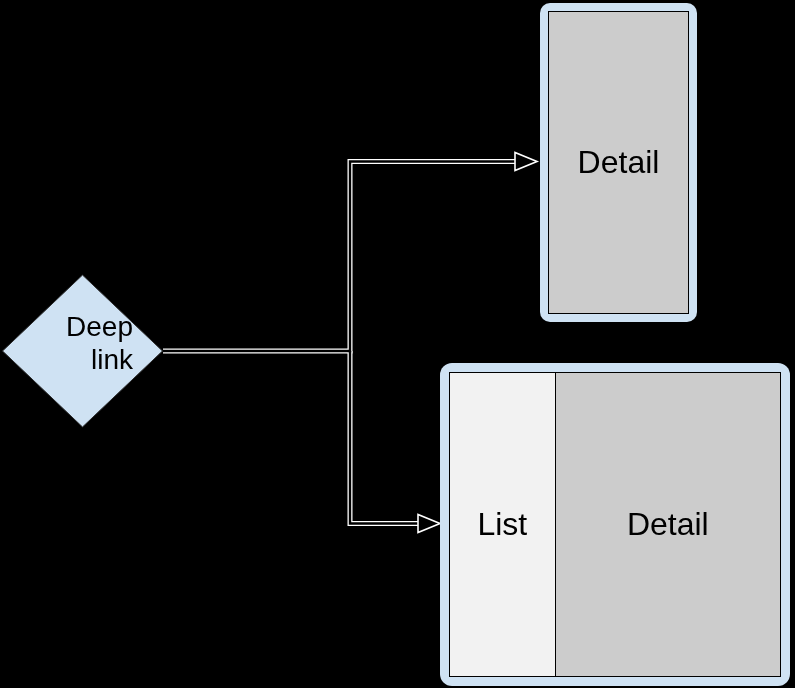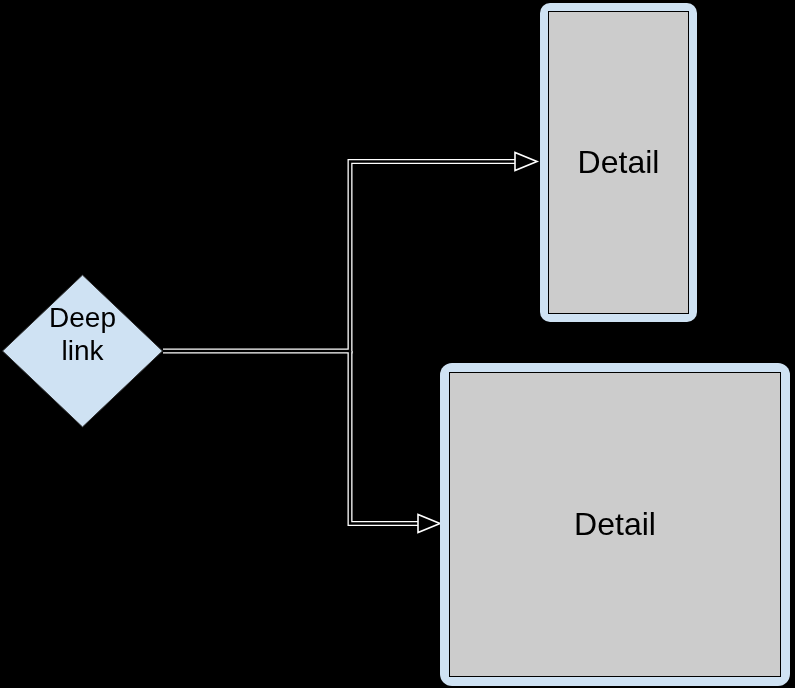--- a/index.html
+++ b/index.html
@@ -22,23 +22,23 @@
     width: 795px; height: 688px;
   }
   .conn-casing { stroke: #ffffff; stroke-width: 5; fill: none; }
   .conn-core   { stroke: #000000; stroke-width: 2.4; fill: none; }
   .arrowhead   { fill: #000000; stroke: #ffffff; stroke-width: 1.6; stroke-linejoin: miter; }
   .diamond-shape { stroke: #2b2b2b; stroke-width: 1; }
 
   .diamond-label {
     position: absolute;
     left: 32px;
-    top: 301px;
+    top: 310px;
     width: 101px;
-    text-align: center;
+    text-align: right;
     font-size: 28px;
     line-height: 33px;
     color: #000000;
   }
 
   
   .node-detail {
     position: absolute;
     left: 540px;
     top: 3px;
@@ -119,19 +119,22 @@
   <div class="diamond-label">Deep link</div>
 
   <div class="node-detail">
     <div class="panel">
       <span>Detail</span>
     </div>
   </div>
 
   <div class="node-list-detail">
     <div class="panes">
+      <div class="pane pane-list">
+        <span>List</span>
+      </div>
       <div class="pane pane-detail">
         <span>Detail</span>
       </div>
     </div>
   </div>
 
 </div>
 
 </body></html>

